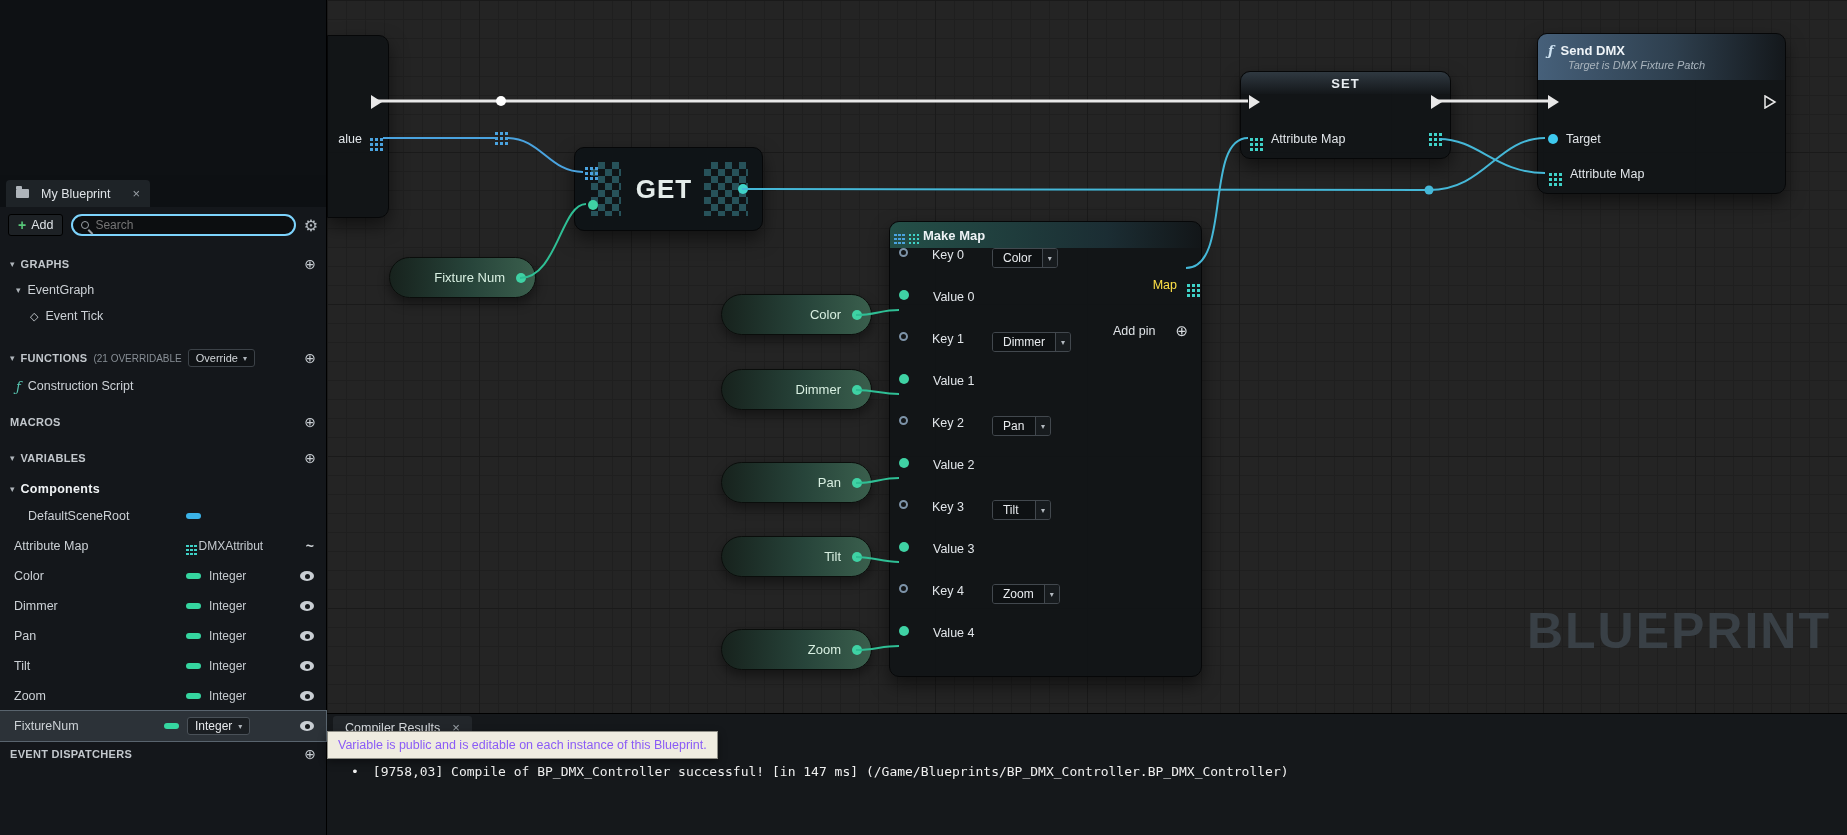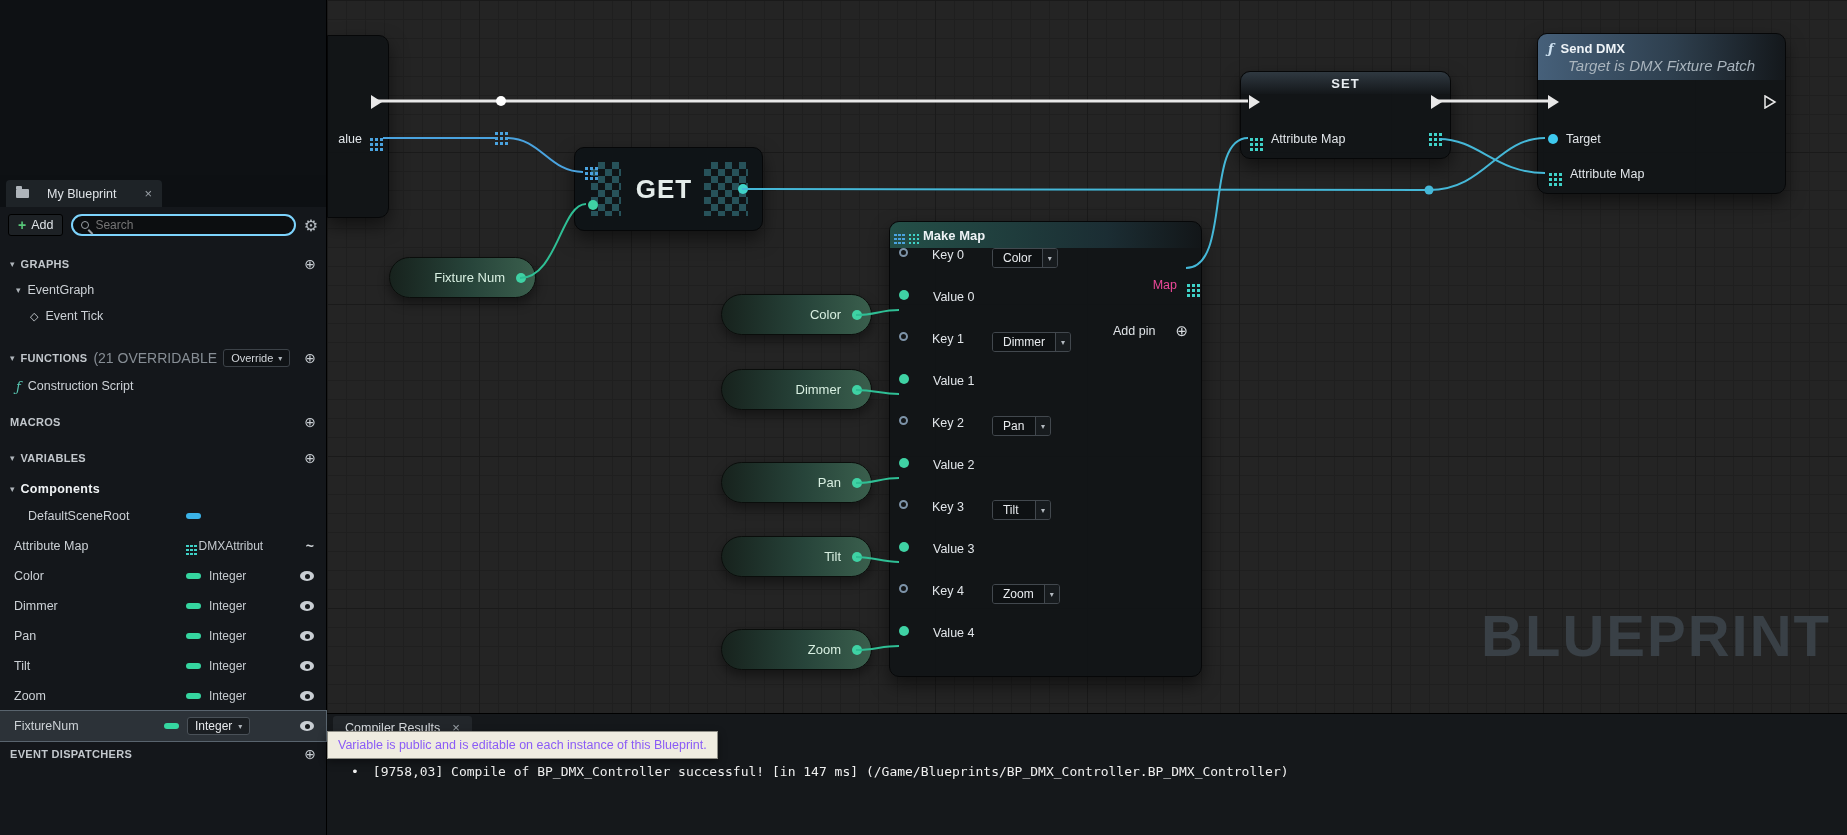--- a/index.html
+++ b/index.html
@@ -3,37 +3,37 @@
 <meta charset="utf-8">
 <style>
   * { box-sizing: border-box; margin: 0; padding: 0; }
   html,body { width:1847px; height:835px; overflow:hidden; background:#101316;
     font-family:"Liberation Sans","DejaVu Sans",sans-serif; }
 
   
   .sidebar{position:absolute;left:0;top:0;width:327px;height:835px;background:#14171b;border-right:1px solid #000;z-index:30}
   .sb-top{height:175px;background:#0e1114}
   .sb-tabbar{height:32px;background:#0d1013;display:flex;align-items:flex-end;padding:0 6px}
-  .sb-tab{background:#1e2327;height:27px;display:flex;align-items:center;gap:18px;padding:0 10px;border-radius:4px 4px 0 0;color:#dfe3e7;font-size:12.5px;cursor:default}
+  .sb-tab{background:#1e2327;height:27px;display:flex;align-items:center;gap:12px;padding:0 10px;border-radius:4px 4px 0 0;color:#dfe3e7;font-size:12.5px;cursor:default}
   .folder-ico{width:13px;height:9px;background:#aeb4ba;border-radius:1px;position:relative;flex:0 0 auto}
   .folder-ico::before{content:'';position:absolute;top:-3px;left:0;width:6px;height:3px;background:#aeb4ba;border-radius:1px 1px 0 0}
   .tab-close{color:#9aa0a6;font-size:13px;margin-left:10px}
   .sb-toolbar{height:36px;display:flex;align-items:center;gap:8px;padding:0 8px}
   .add-btn{display:flex;align-items:center;gap:5px;background:#1d2125;border:1px solid #000;color:#dfe3e7;font-size:12.5px;padding:3px 9px;border-radius:3px}
   .add-btn .plus{color:#58c77a;font-weight:bold;font-size:14px;line-height:10px}
   .search{flex:1;display:flex;align-items:center;gap:6px;background:#0c0e10;border:2px solid #7dd3fc;border-radius:11px;height:22px;padding:0 8px}
   .mag{width:8px;height:8px;border:1.5px solid #9aa0a6;border-radius:50%;position:relative;flex:0 0 auto}
   .mag::after{content:'';position:absolute;left:7px;top:7px;width:6px;height:1.5px;background:#9aa0a6;transform:rotate(45deg);transform-origin:0 0}
   .search input{flex:1;background:transparent;border:none;outline:none;color:#c5cacf;font-size:12px;font-family:inherit;min-width:0}
   .gear{color:#b4bac0;font-size:16px}
   .sec{display:flex;align-items:center;padding:0 10px;height:26px;gap:6px}
   .sec.mt8{margin-top:8px}.sec.mt14{margin-top:14px;height:30px}.sec.mt10{margin-top:10px}.sec.mt6{margin-top:6px;height:24px}
   .sec .lbl{font-size:11px;font-weight:bold;color:#c2c7cc;letter-spacing:.3px;white-space:nowrap}
   .sec .lbl.white{font-size:12.5px;color:#f0f3f5}
-  .sec .sub{font-size:14px;color:#878e95;white-space:nowrap;overflow:hidden}
+  .sec .sub{font-size:10px;color:#878e95;white-space:nowrap;overflow:hidden}
   .tri{color:#aeb4ba;font-size:9px;flex:0 0 auto}
   .plusc{margin-left:auto;color:#c6cbd0;font-size:14px}
   .ovr{display:inline-flex;align-items:center;gap:5px;background:#101316;border:1px solid #3c4248;border-radius:3px;padding:2px 7px;font-size:11px;color:#d2d6da;white-space:nowrap}
   .ovr .dda{font-size:8px;color:#aeb4ba}
   .item{display:flex;align-items:center;gap:7px;height:26px;padding-left:16px;color:#ccd1d6;font-size:12.5px}
   .item .fn{color:#58c7b2;font-size:13px;font-style:italic;font-family:"DejaVu Serif",serif}
   .item .dia{color:#cfd4d8;font-size:11px}
   .comp-row{display:flex;align-items:center;height:30px;padding:0 12px 0 14px;color:#ccd1d6;font-size:12.5px}
   .comp-row.indent{padding-left:28px}
   .comp-row.sel{background:#2c3238;outline:1px solid #59646e}
@@ -45,21 +45,21 @@
   .eye::after{content:'';position:absolute;left:4.5px;top:2.5px;width:5px;height:5px;border-radius:50%;background:#14171b}
   .wave{margin-left:auto;color:#cfd4d8;font-weight:bold;font-size:14px}
   .dd-box{display:inline-flex;align-items:center;gap:6px;border:1px solid #4a5158;border-radius:3px;padding:1px 7px;font-size:12px;color:#e6e9ec;background:#1a1e22}
   .dd-box .dda{font-size:8px;color:#aeb4ba}
 
   
   .canvas{position:absolute;left:327px;top:0;width:1520px;height:713px;overflow:hidden;background-color:#242424;
     background-image:linear-gradient(#1a1a1a 1px,transparent 1px),linear-gradient(90deg,#1a1a1a 1px,transparent 1px),
     linear-gradient(#1f1f1f 1px,transparent 1px),linear-gradient(90deg,#1f1f1f 1px,transparent 1px);
     background-size:152px 152px,152px 152px,19px 19px,19px 19px}
-  .watermark{position:absolute;right:16px;top:602px;font-size:58px;font-weight:bold;color:#394046;letter-spacing:2px;z-index:0;user-select:none}
+  .watermark{position:absolute;right:16px;top:602px;font-size:50px;font-weight:bold;color:#394046;letter-spacing:2px;z-index:0;user-select:none}
   .wires{position:absolute;left:0;top:0;z-index:6;pointer-events:none}
   .node{position:absolute;background:rgba(17,20,23,.93);border:1px solid #060708;border-radius:10px;box-shadow:0 8px 18px rgba(0,0,0,.5);z-index:5}
   .gpin{display:inline-block;width:3px;height:3px;background:currentColor;margin-right:11px;flex:0 0 auto;
     box-shadow:5px 0,10px 0,0 5px,5px 5px,10px 5px,0 10px,5px 10px,10px 10px}
   .gpin-sm{display:inline-block;width:2.5px;height:2.5px;background:currentColor;margin-right:10px;flex:0 0 auto;
     box-shadow:4px 0,8px 0,0 4px,4px 4px,8px 4px,0 8px,4px 8px,8px 8px}
   .dot{width:10px;height:10px;border-radius:50%;background:#3fd2a4;flex:0 0 auto}
   .dot.cyan{background:#3ec9ef}.dot.teal{background:#3fd2c8}
   .hollow{width:9px;height:9px;border:2px solid #7d93a8;border-radius:50%;background:transparent;flex:0 0 auto}
   .exec{width:0;height:0;border-left:11px solid #e8e8e8;border-top:7px solid transparent;border-bottom:7px solid transparent;position:absolute}
@@ -75,32 +75,32 @@
   .pill .dot{position:absolute;right:9px;top:50%;margin-top:-5px}
   
   .mm{left:562px;top:221px;width:313px}
   .mm-header{height:26px;background:linear-gradient(90deg,#245048 0%,#1b2d33 70%,rgba(20,26,30,.2) 100%);border-radius:9px 9px 0 0;display:flex;align-items:center;padding:0 4px;font-weight:bold;font-size:13px;color:#edf2f5;gap:2px}
   .mm-body{position:relative;padding-bottom:8px}
   .mm-row{height:42px;display:flex;padding-left:9px;gap:24px}
   .mm-label{font-size:12.5px;color:#e2e6ea}
   .dd{display:inline-flex;align-items:stretch;border:1px solid #42484e;border-radius:3px;overflow:hidden;height:20px;margin-left:4px}
   .dd .v{background:#0e1113;color:#e8ebee;font-size:12px;display:flex;align-items:center;padding:0 10px;min-width:42px}
   .dd .a{background:#171b1e;border-left:1px solid #42484e;display:flex;align-items:center;padding:0 5px;color:#b4bac0;font-size:8px}
-  .mm-out{position:absolute;right:11px;top:30px;display:flex;align-items:center;gap:10px;color:#ec4899;font-size:12.5px}
+  .mm-out{position:absolute;right:11px;top:30px;display:flex;align-items:center;gap:10px;color:#fde047;font-size:12.5px}
   .mm-add{position:absolute;right:13px;top:74px;display:flex;align-items:center;gap:20px;color:#dfe3e7;font-size:12.5px}
   .mm-add .pc{font-size:15px;color:#d6dade}
   
   .setn{left:913px;top:71px;width:211px;height:88px}
   .set-header{height:22px;background:linear-gradient(180deg,rgba(95,115,133,.38),rgba(40,50,60,.08));border-radius:9px 9px 0 0;display:flex;align-items:center;justify-content:center;font-weight:bold;font-size:13px;letter-spacing:1px;color:#e8edf1}
   
   .dmx{left:1210px;top:33px;width:249px;height:161px}
   .dmx-header{height:46px;background:linear-gradient(90deg,#46607a 0%,#2e3f4e 55%,rgba(25,32,40,.25) 100%);border-radius:9px 9px 0 0;padding:5px 10px;display:flex;flex-direction:column;justify-content:center}
   .dmx-title{display:flex;align-items:center;gap:7px;font-weight:bold;font-size:13px;color:#eef3f7}
   .fnico{font-size:13px;color:#cfe3f2;font-style:italic;font-family:"DejaVu Serif",serif}
-  .dmx-sub{font-size:15px;font-style:italic;color:#a9b4bd;margin-left:20px;margin-top:1px}
+  .dmx-sub{font-size:11px;font-style:italic;color:#a9b4bd;margin-left:20px;margin-top:1px}
   
   .reroute-grid{position:absolute;left:168px;top:132px;color:#4aa3df;z-index:7}
   
   .bottom{position:absolute;left:327px;top:713px;width:1520px;height:122px;background:#15181b;border-top:1px solid #000;z-index:20}
   .cr-tab{position:absolute;left:6px;top:2px;display:flex;align-items:center;gap:10px;background:#22262a;padding:4px 12px;font-size:12.5px;color:#d6dade;border-radius:3px 3px 0 0}
   .cr-tab .tab-close{margin-left:2px}
   .cr-log{position:absolute;left:24px;top:50px;display:flex;gap:14px;font-family:"DejaVu Sans Mono","Liberation Mono",monospace;font-size:13px;color:#efefef;white-space:nowrap}
   .tooltip{position:absolute;left:327px;top:731px;background:#efece0;border:1px solid #8e8e86;color:#8b5cf6;font-size:12.5px;padding:6px 10px;z-index:40;box-shadow:0 3px 8px rgba(0,0,0,.4);white-space:nowrap}
 </style>
 </head>

